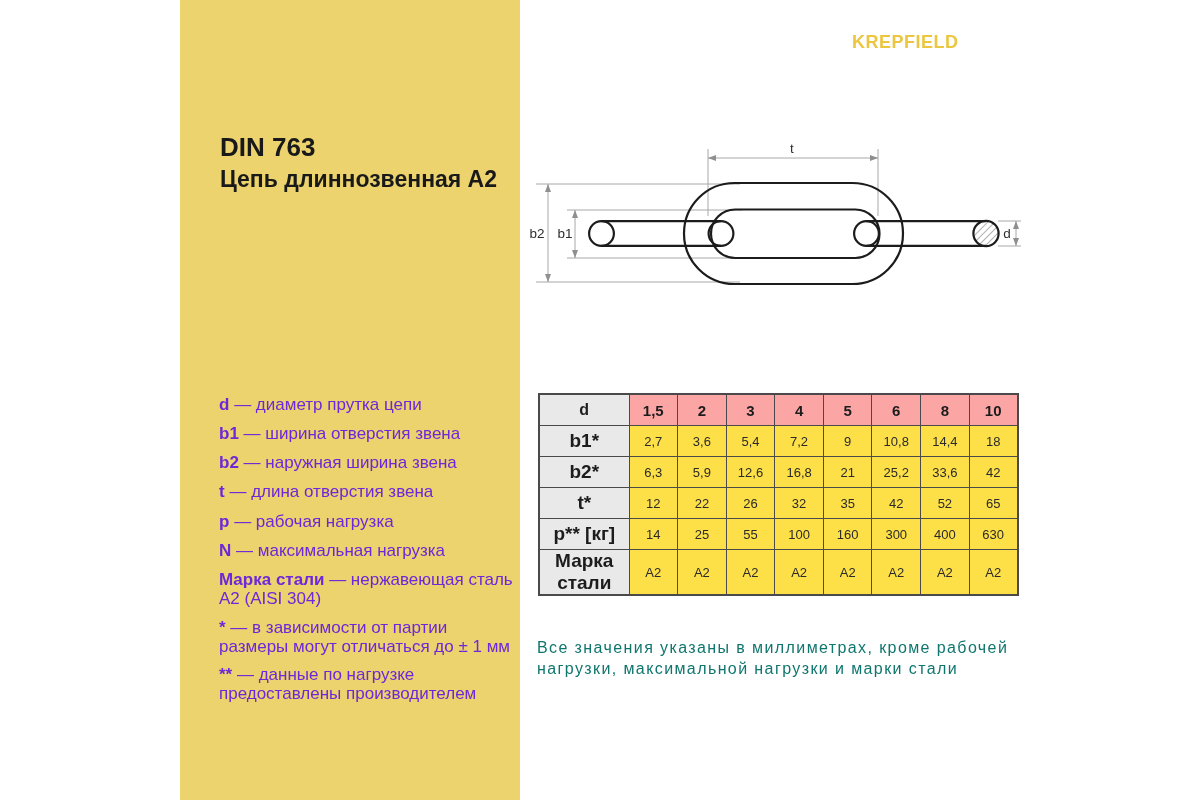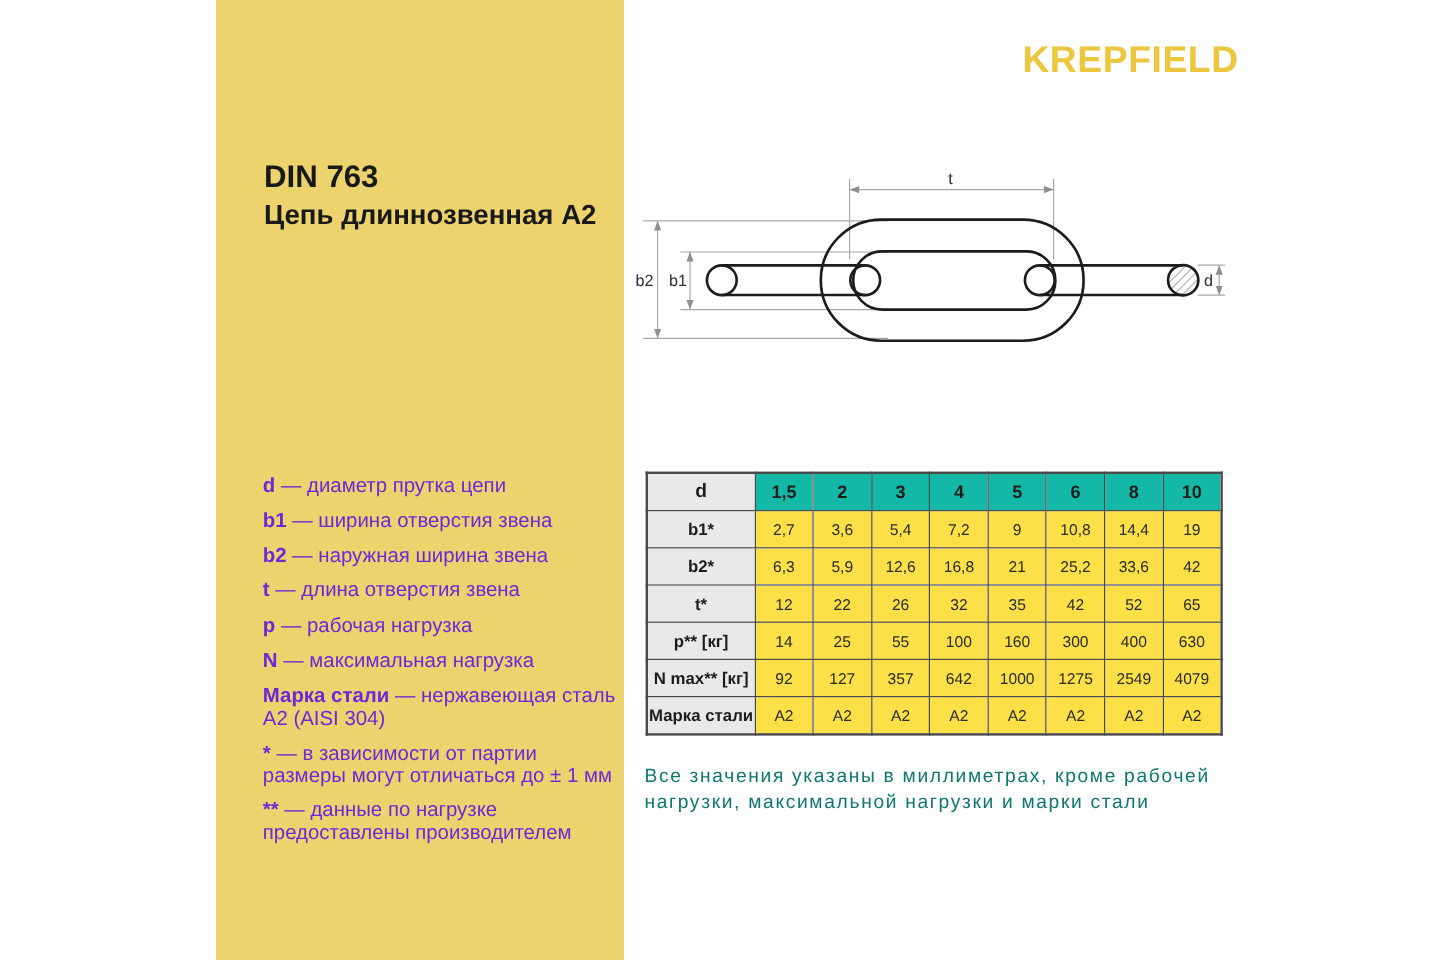--- a/index.html
+++ b/index.html
@@ -4,22 +4,22 @@
 <style>
   html,body{margin:0;padding:0;}
   body{
     width:1200px;height:800px;position:relative;background:#ffffff;
     font-family:"Liberation Sans", sans-serif;overflow:hidden;color:#1e1e1e;
   }
   .side-panel{
     position:absolute;left:180px;top:0;width:340px;height:800px;background:#ecd36e;
   }
   .logo{
-    position:absolute;left:852px;top:32px;width:160px;text-align:center;
-    font-size:31px;font-weight:800;letter-spacing:.5px;color:#edc63f;
+    position:absolute;left:852px;top:32px;width:160px;text-align:left;
+    font-size:18px;font-weight:800;letter-spacing:.5px;color:#edc63f;
   }
   .title-block{position:absolute;left:220px;top:129px;}
   .title{margin:0;font-size:26px;line-height:37px;font-weight:800;color:#191919;}
   .subtitle{margin:0;font-size:23px;line-height:27px;font-weight:700;color:#191919;}
 
   
   .lg{position:absolute;left:219px;width:300px;font-size:17px;line-height:19px;color:#6d28d9;}
   .lg b{font-weight:700;}
   .lg .txt{white-space:pre-line;}
   .lg1{top:395px}.lg2{top:424px}.lg3{top:453px}.lg4{top:482px}.lg5{top:512px}
@@ -29,22 +29,22 @@
   .drawing{position:absolute;left:525px;top:128px;width:500px;height:175px;}
 
   
   .table-wrap{position:absolute;left:538px;top:393px;}
   table.spec{border-collapse:collapse;table-layout:fixed;width:479px;border:2px solid #4a4a4a;}
   table.spec th,table.spec td{
     border:1.4px solid #4a4a4a;text-align:center;vertical-align:middle;
     height:30px;padding:0;overflow:hidden;
   }
   .corner-cell{background:#e9e9e9;font-size:16px;font-weight:700;}
-  .head-cell{background:#14b8a6;font-size:15px;font-weight:700;color:#1c1c1c;}
-  .label-cell{background:#e9e9e9;font-size:14px;font-weight:700;color:#1c1c1c;}
+  .head-cell{background:#fca5a5;font-size:15px;font-weight:700;color:#1c1c1c;}
+  .label-cell{background:#e9e9e9;font-size:19px;font-weight:700;color:#1c1c1c;}
   .data-cell{background:#fde047;font-size:13px;font-weight:400;color:#2a2a2a;}
   col.c-label{width:90px;} col.c-d{width:48.6px;}
 
   .footnote{
     position:absolute;left:537px;top:637px;width:520px;
     font-size:16px;line-height:21px;letter-spacing:1.4px;color:#0f766e;white-space:pre-line;
   }
 </style>
 </head>
 <body>
@@ -152,21 +152,21 @@
       <tbody>
         <tr>
           <th class="label-cell">b1*</th>
           <td class="data-cell">2,7</td>
           <td class="data-cell">3,6</td>
           <td class="data-cell">5,4</td>
           <td class="data-cell">7,2</td>
           <td class="data-cell">9</td>
           <td class="data-cell">10,8</td>
           <td class="data-cell">14,4</td>
-          <td class="data-cell">19</td>
+          <td class="data-cell">18</td>
         </tr>
         <tr>
           <th class="label-cell">b2*</th>
           <td class="data-cell">6,3</td>
           <td class="data-cell">5,9</td>
           <td class="data-cell">12,6</td>
           <td class="data-cell">16,8</td>
           <td class="data-cell">21</td>
           <td class="data-cell">25,2</td>
           <td class="data-cell">33,6</td>
@@ -188,31 +188,20 @@
           <td class="data-cell">14</td>
           <td class="data-cell">25</td>
           <td class="data-cell">55</td>
           <td class="data-cell">100</td>
           <td class="data-cell">160</td>
           <td class="data-cell">300</td>
           <td class="data-cell">400</td>
           <td class="data-cell">630</td>
         </tr>
         <tr>
-          <th class="label-cell">N max** [кг]</th>
-          <td class="data-cell">92</td>
-          <td class="data-cell">127</td>
-          <td class="data-cell">357</td>
-          <td class="data-cell">642</td>
-          <td class="data-cell">1000</td>
-          <td class="data-cell">1275</td>
-          <td class="data-cell">2549</td>
-          <td class="data-cell">4079</td>
-        </tr>
-        <tr>
           <th class="label-cell">Марка стали</th>
           <td class="data-cell">А2</td>
           <td class="data-cell">А2</td>
           <td class="data-cell">А2</td>
           <td class="data-cell">А2</td>
           <td class="data-cell">А2</td>
           <td class="data-cell">А2</td>
           <td class="data-cell">А2</td>
           <td class="data-cell">А2</td>
         </tr>

